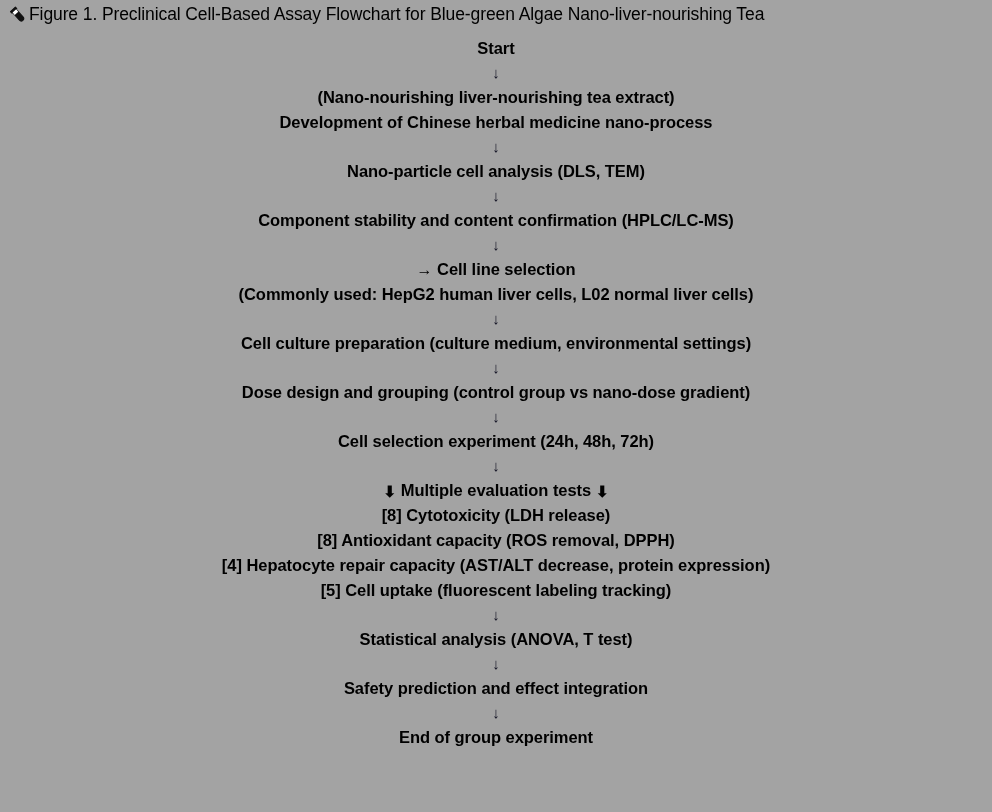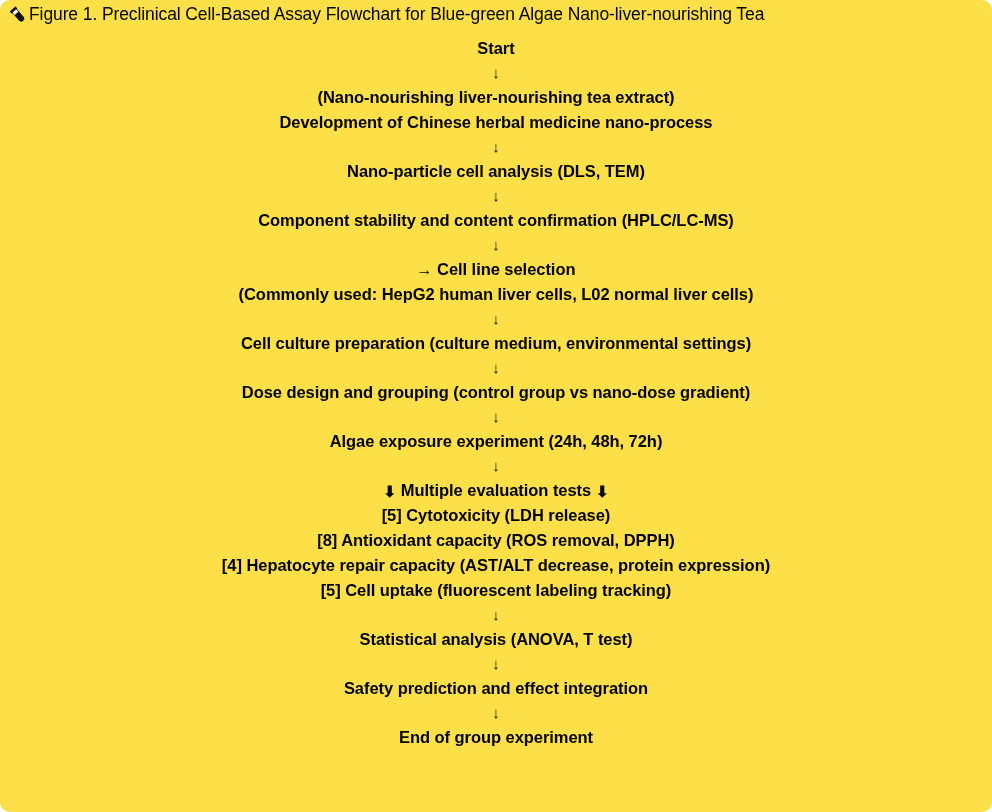--- a/index.html
+++ b/index.html
@@ -13,22 +13,21 @@
     overflow: hidden;
     font-family: "Liberation Sans", sans-serif;
     color: #000000;
     -webkit-font-smoothing: antialiased;
   }
 
   .page {
     position: relative;
     width: 992px;
     height: 812px;
-    background: #fde047;
-    border-radius: 10px;
+    background: #a3a3a3;
   }
 
   
   .figure-title {
     position: absolute;
     left: 8px;
     top: 3px;
     display: flex;
     align-items: center;
     gap: 0px;
@@ -130,25 +129,25 @@
     <div class="flow-row"><span class="thin-right-arrow">→</span> Cell line selection</div>
     <div class="flow-row sub">(Commonly used: HepG2 human liver cells, L02 normal liver cells)</div>
     <div class="flow-row arrow">↓</div>
 
     <div class="flow-row">Cell culture preparation (culture medium, environmental settings)</div>
     <div class="flow-row arrow">↓</div>
 
     <div class="flow-row">Dose design and grouping (control group vs nano-dose gradient)</div>
     <div class="flow-row arrow">↓</div>
 
-    <div class="flow-row">Algae exposure experiment (24h, 48h, 72h)</div>
+    <div class="flow-row">Cell selection experiment (24h, 48h, 72h)</div>
     <div class="flow-row arrow">↓</div>
 
     <div class="flow-row"><span class="heavy-arrow">⬇</span> Multiple evaluation tests <span class="heavy-arrow">⬇</span></div>
-    <div class="flow-row">[5] Cytotoxicity (LDH release)</div>
+    <div class="flow-row">[8] Cytotoxicity (LDH release)</div>
     <div class="flow-row">[8] Antioxidant capacity (ROS removal, DPPH)</div>
     <div class="flow-row">[4] Hepatocyte repair capacity (AST/ALT decrease, protein expression)</div>
     <div class="flow-row">[5] Cell uptake (fluorescent labeling tracking)</div>
     <div class="flow-row arrow">↓</div>
 
     <div class="flow-row">Statistical analysis (ANOVA, T test)</div>
     <div class="flow-row arrow">↓</div>
 
     <div class="flow-row">Safety prediction and effect integration</div>
     <div class="flow-row arrow">↓</div>

